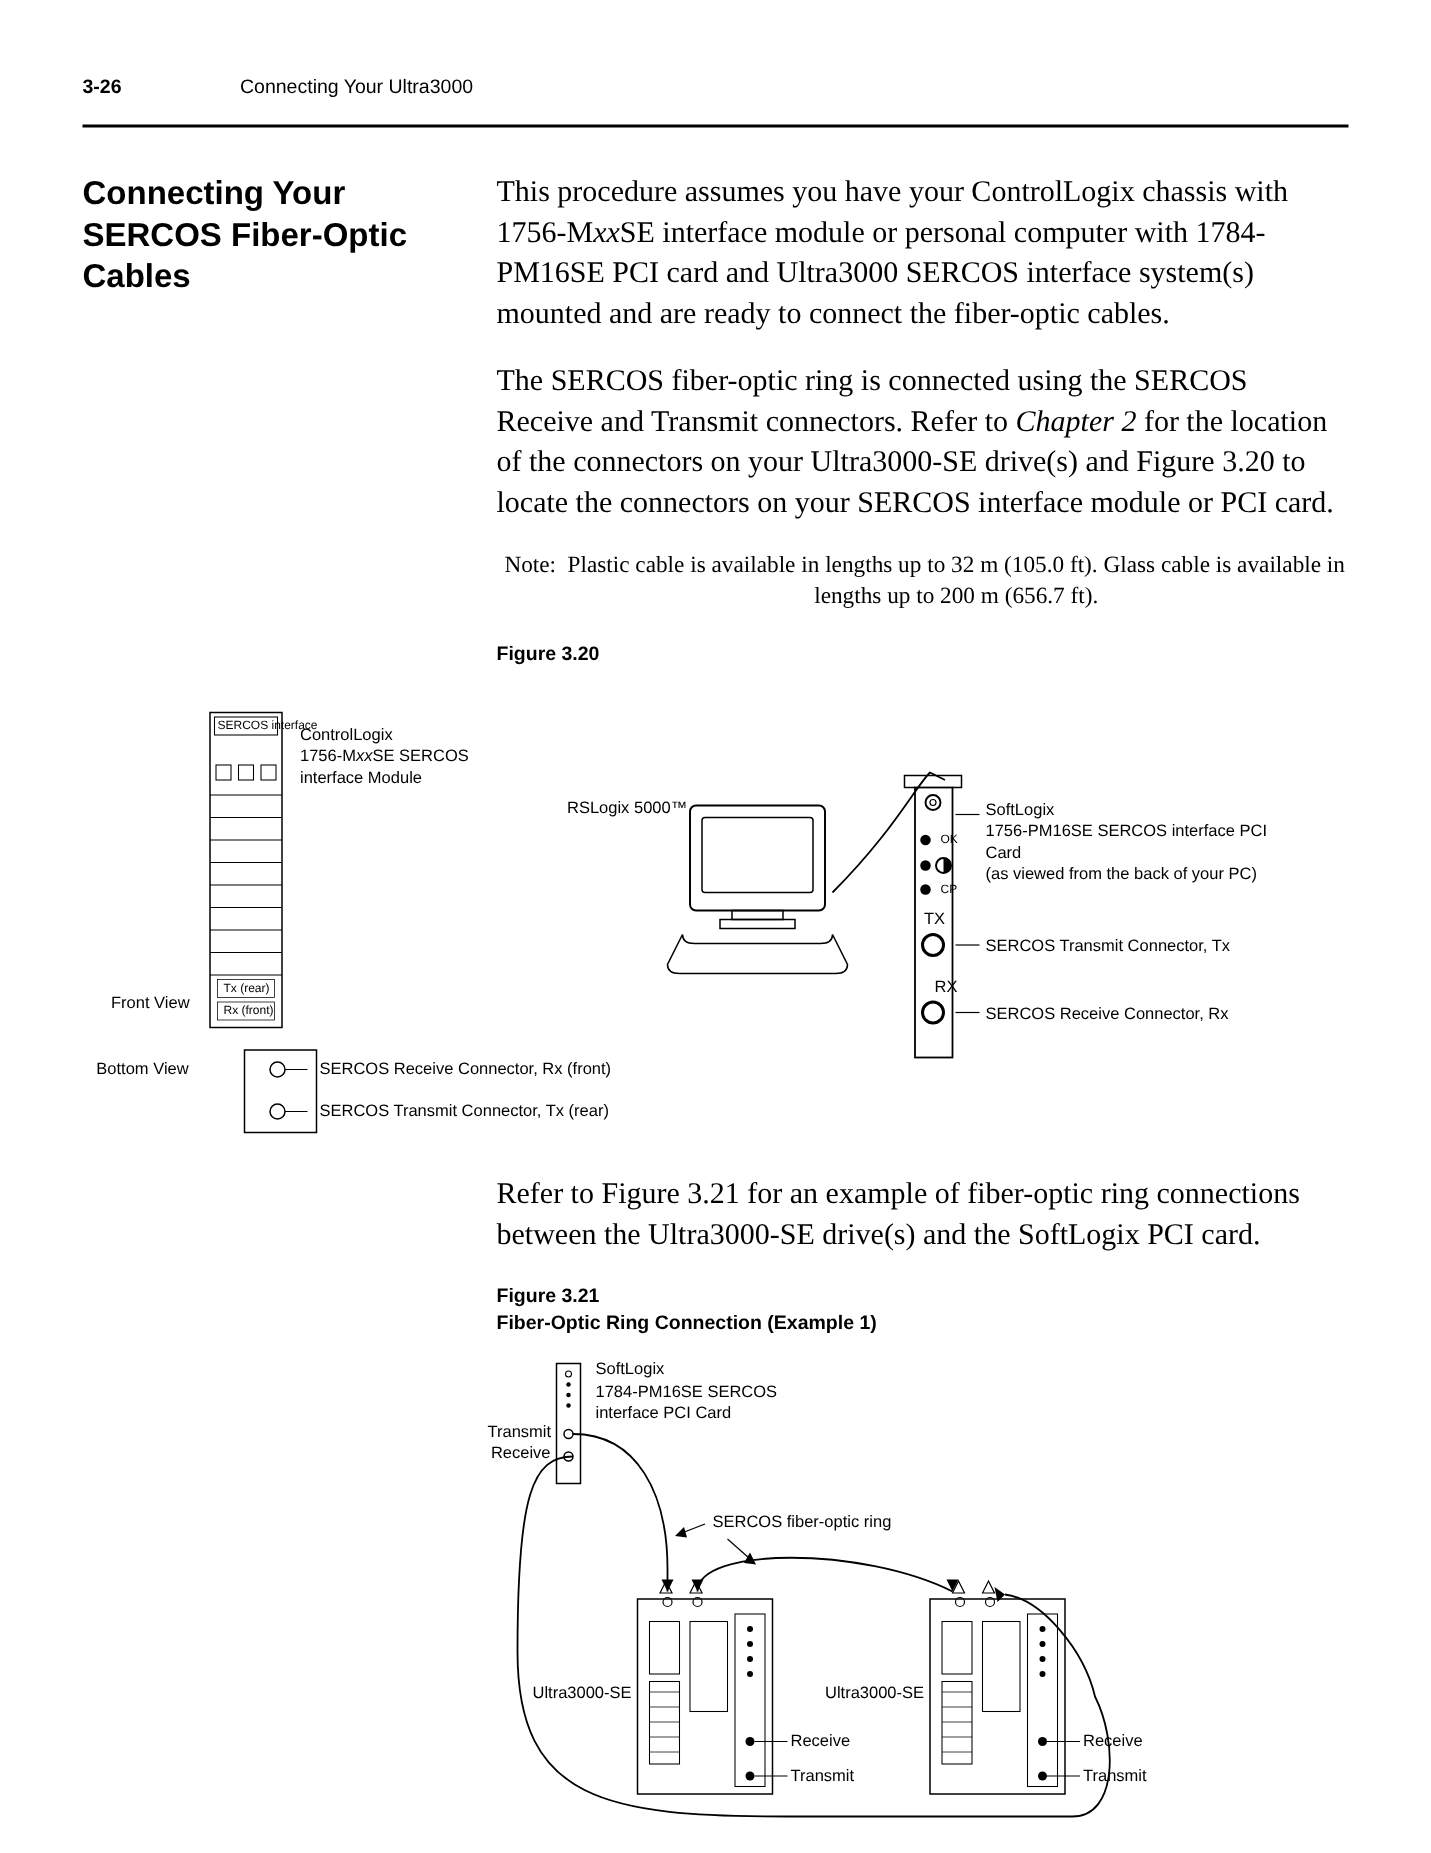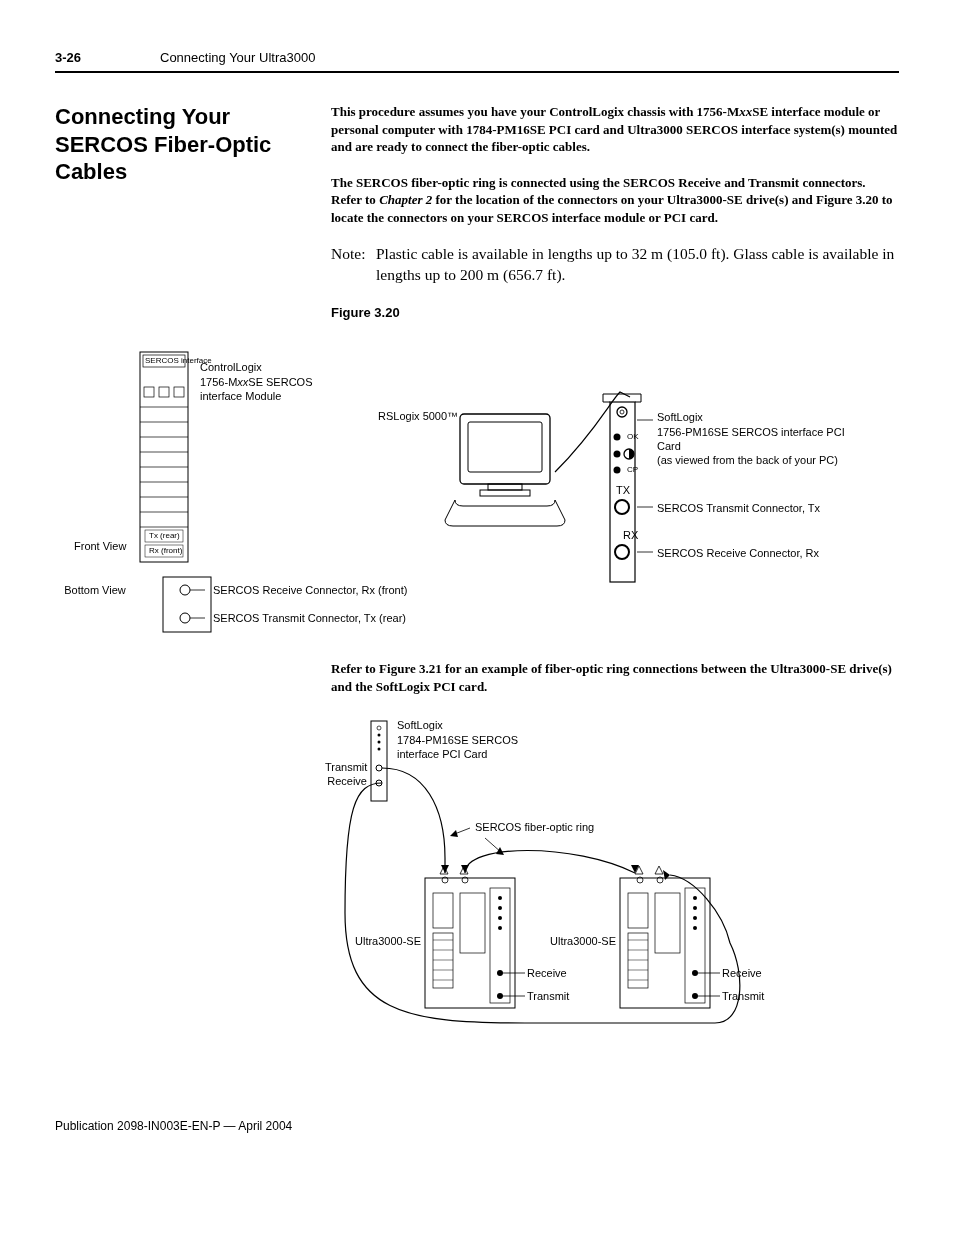--- a/index.html
+++ b/index.html
@@ -8,21 +8,21 @@
     font-family: Georgia, 'Times New Roman', serif;
     font-size: 15px;
     color: #000;
     width: 954px;
     box-sizing: border-box;
     background: #fff;
   }
   .header-row {
     display: flex;
     align-items: baseline;
-    margin-bottom: 6px;
+    margin-bottom: 18px;
   }
   .page-num {
     font-family: Arial, Helvetica, sans-serif;
     font-weight: bold;
     font-size: 13px;
     width: 105px;
   }
   .chapter-title {
     font-family: Arial, Helvetica, sans-serif;
     font-size: 13px;
@@ -46,28 +46,28 @@
   h1.section {
     font-family: Arial, Helvetica, sans-serif;
     font-weight: bold;
     font-size: 22px;
     line-height: 1.25;
     margin: 0;
   }
   p.body {
     margin: 0 0 18px 0;
     line-height: 1.35;
-    font-size: 13px;
-    font-weight: bold;
+    font-size: 20px;
   }
   .note-row {
     display: flex;
     margin-bottom: 18px;
     line-height: 1.35;
     font-size: 15.5px;
+    text-align: center;
   }
   .note-label { flex: 0 0 45px; }
   .note-text { flex: 1; }
   .fig-title {
     font-family: Liberation Sans, sans-serif;
     font-weight: bold;
     font-size: 13px;
     line-height: 1.4;
     margin: 8px 0 10px 0;
   }
@@ -205,20 +205,24 @@
     <span>SoftLogix</span><br>
     <span>1756-PM16SE SERCOS interface PCI Card</span><br>
     <span>(as viewed from the back of your PC)</span>
   </div>
   <div class="abs" style="left:602px;top:160px">SERCOS Transmit Connector, Tx</div>
   <div class="abs" style="left:602px;top:205px">SERCOS Receive Connector, Rx</div>
 </div>
 
 <div style="margin-left:276px">
   <p class="body">Refer to Figure 3.21 for an example of fiber-optic ring connections between the Ultra3000-SE drive(s) and the SoftLogix PCI card.</p>
+  <div class="fig-title">
+    <span>Figure 3.21</span><br>
+    <span>Fiber-Optic Ring Connection (Example 1)</span>
+  </div>
 </div>
 
 <div class="figure-321">
   <svg width="560" height="340" style="position:absolute;left:0;top:0">
 
     <rect x="46" y="8" width="16" height="80" fill="none" stroke="#000" stroke-width="1"></rect>
     <circle cx="54" cy="15" r="2" fill="none" stroke="#000" stroke-width="0.7"></circle>
     <circle cx="54" cy="22" r="1.5" fill="#000"></circle>
     <circle cx="54" cy="29" r="1.5" fill="#000"></circle>
     <circle cx="54" cy="36" r="1.5" fill="#000"></circle>

